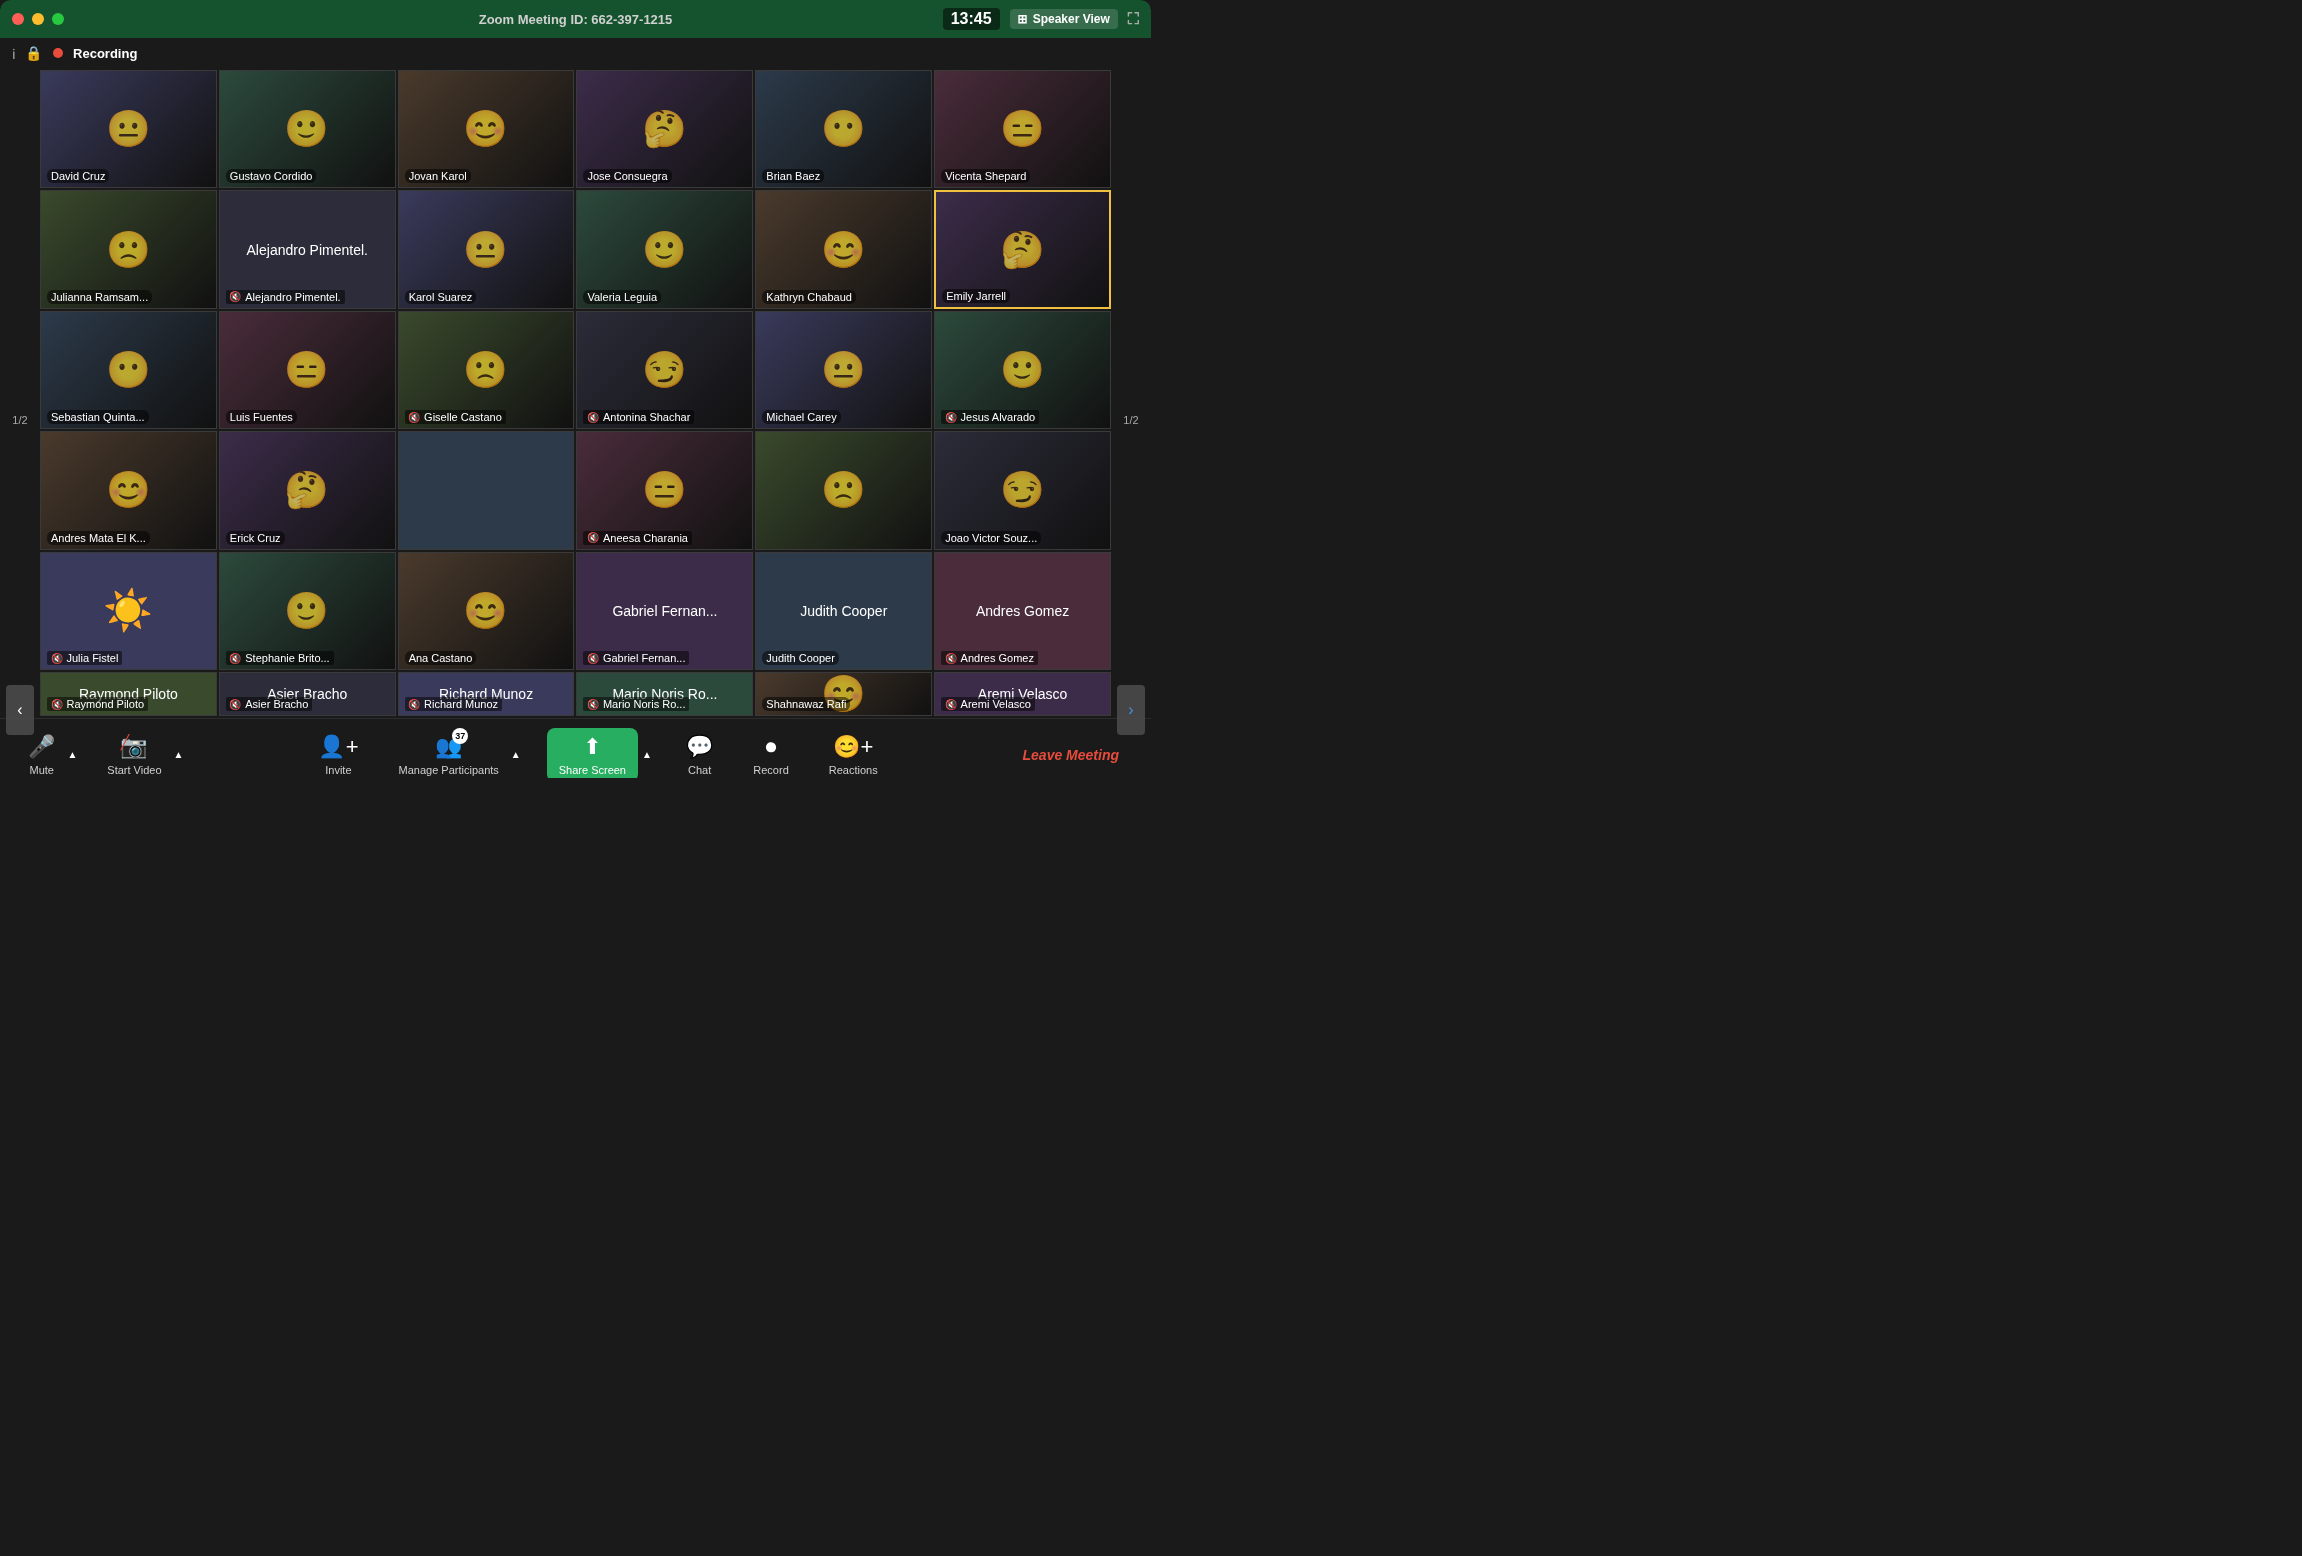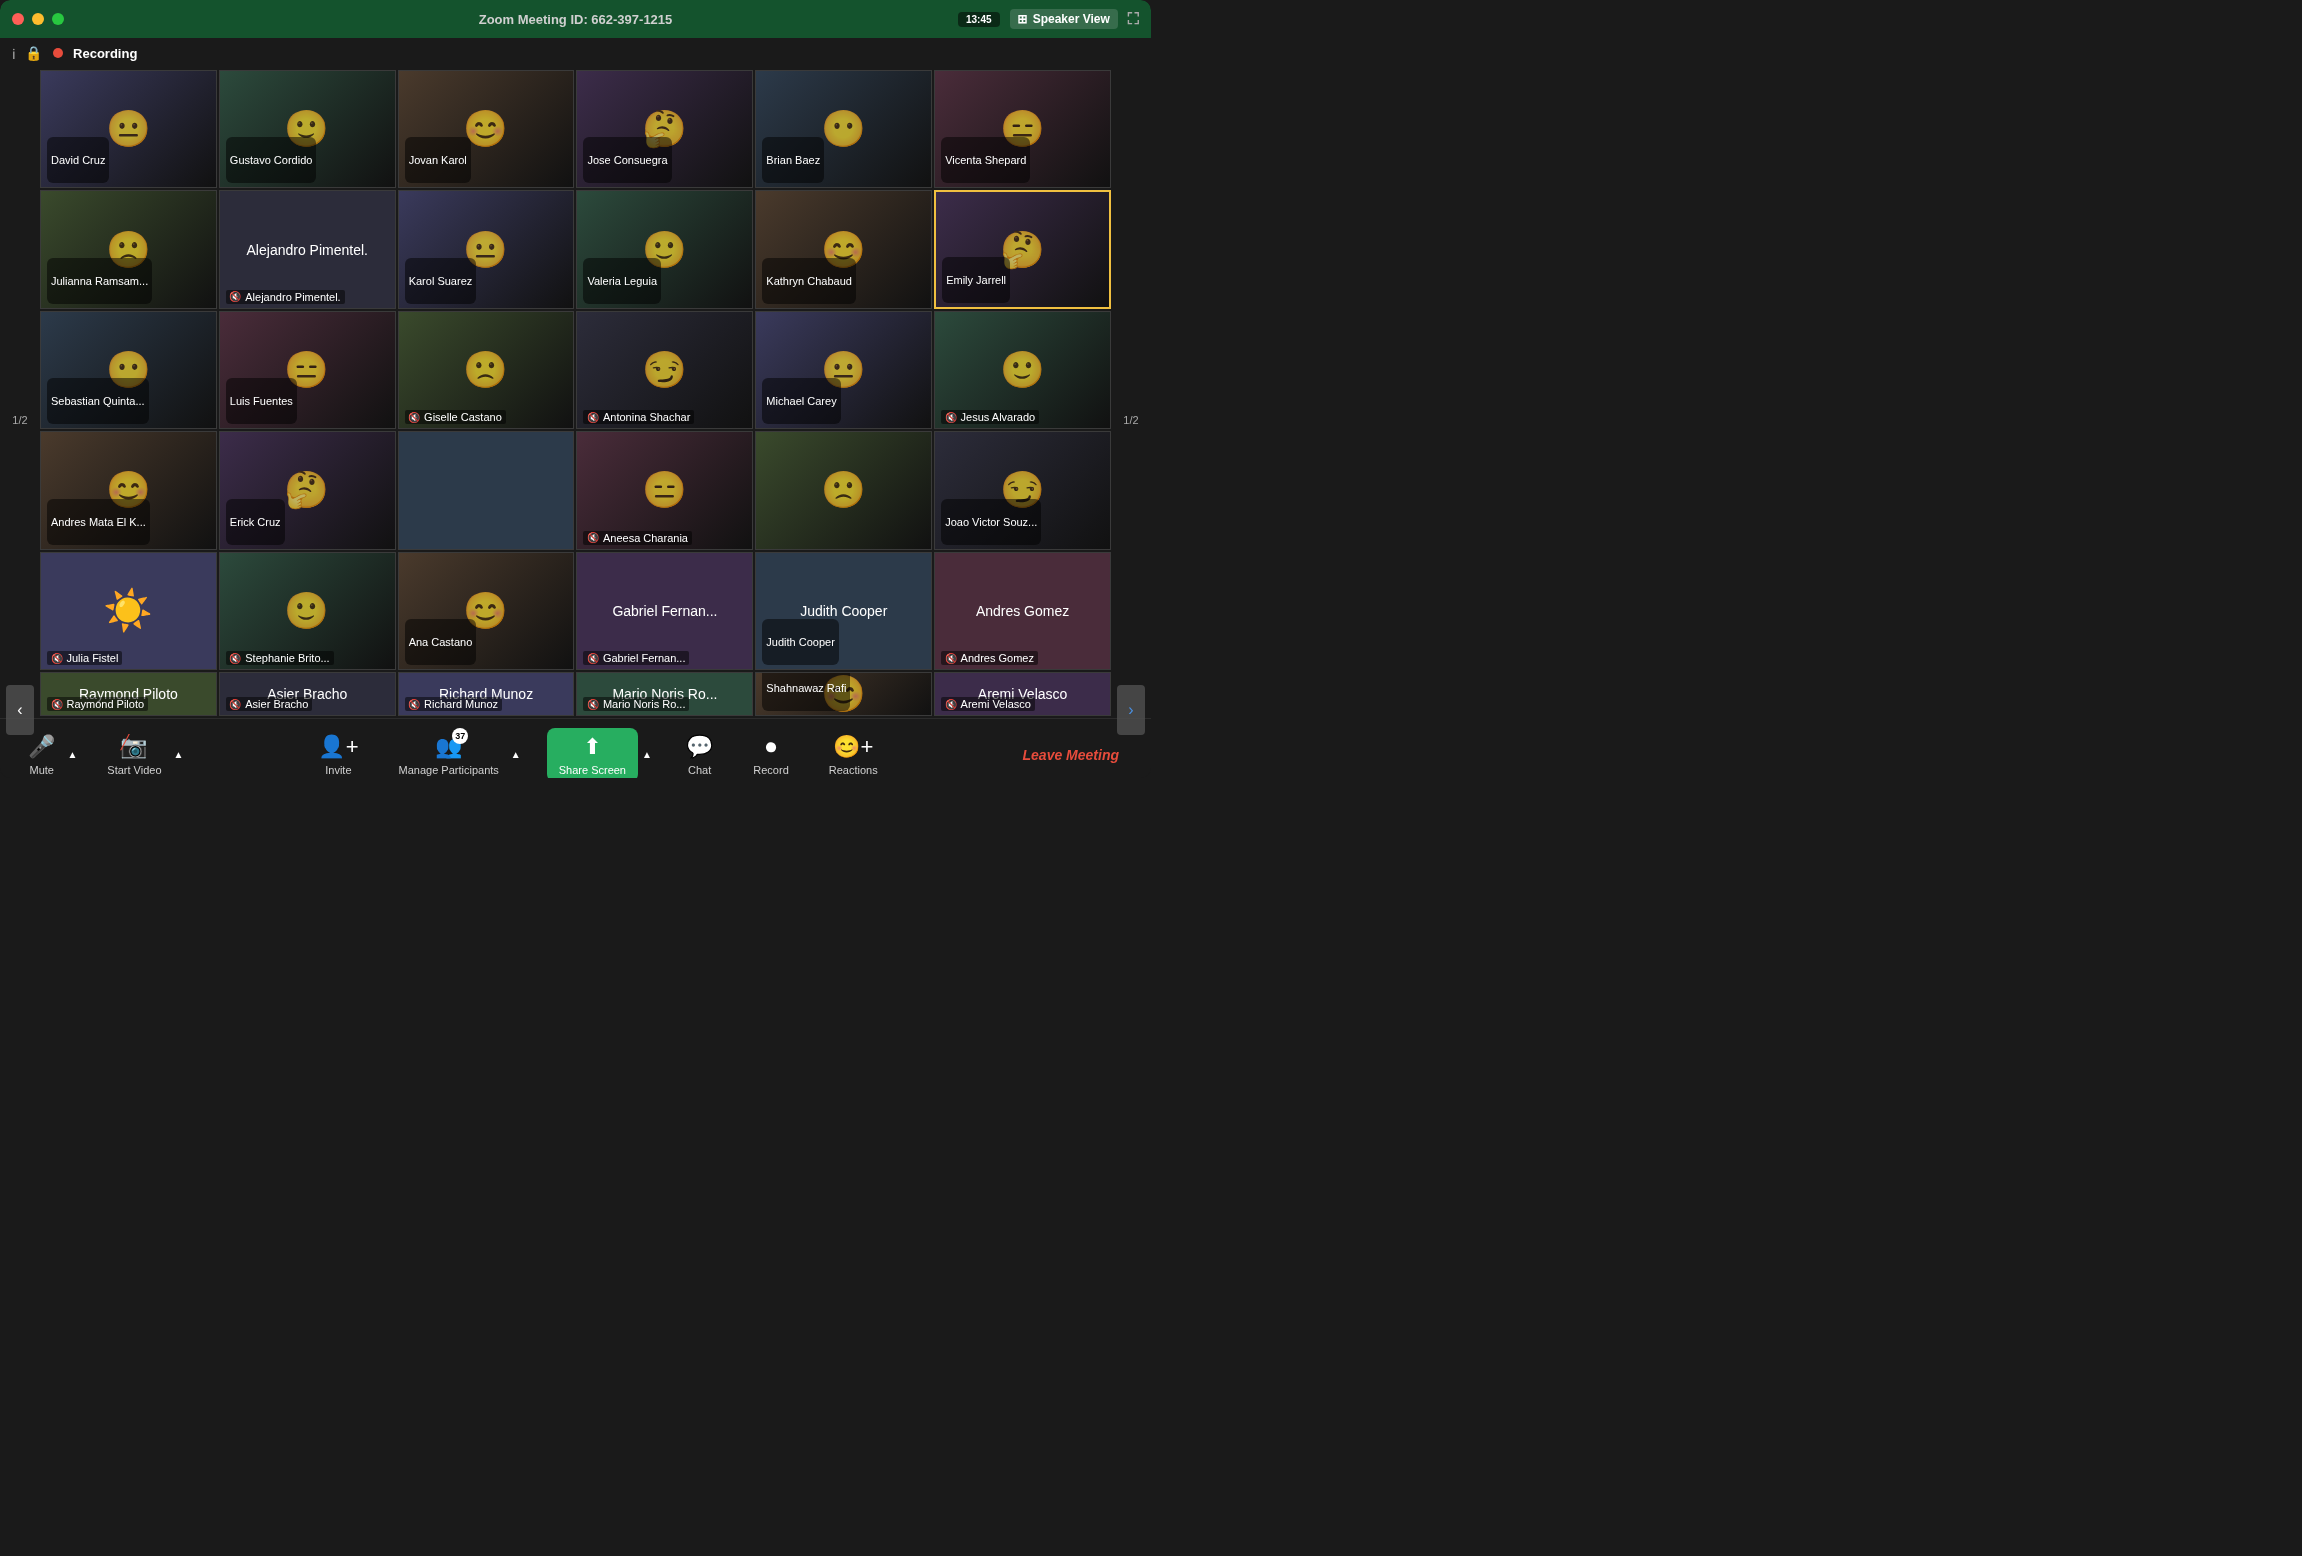--- a/index.html
+++ b/index.html
@@ -47,21 +47,21 @@
     .title-bar-right {
       position: absolute;
       right: 12px;
       display: flex;
       align-items: center;
       gap: 10px;
     }
     .time-badge {
       background: rgba(0,0,0,0.5);
       color: #fff;
-      font-size: 10px;
+      font-size: 16px;
       padding: 2px 8px;
       border-radius: 4px;
     }
     .speaker-view-btn {
       background: rgba(255,255,255,0.15);
       color: #fff;
       font-size: 12px;
       padding: 3px 8px;
       border-radius: 4px;
       display: flex;
@@ -120,21 +120,21 @@
       border: 1px solid #3a3a3a;
     }
 
     .participant-name {
       position: absolute;
       bottom: 4px;
       left: 6px;
       color: #fff;
       font-size: 11px;
       background: rgba(0,0,0,0.5);
-      padding: 17px 4px;
+      padding: 1px 4px;
       border-radius: 6px;
       white-space: nowrap;
       overflow: hidden;
       max-width: 90%;
       text-overflow: ellipsis;
     }
 
     .name-only {
       color: #fff;
       font-size: 14px;

